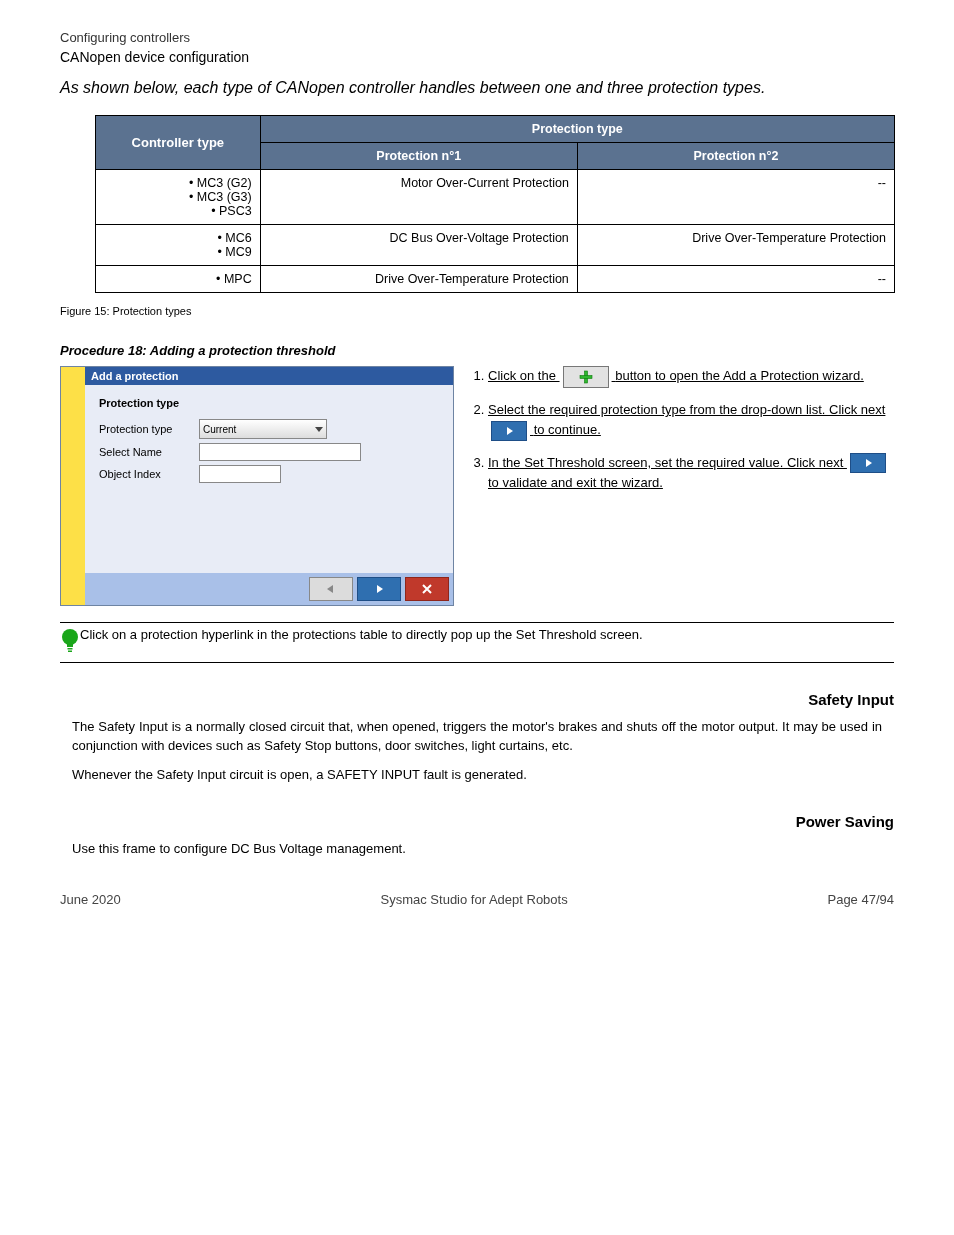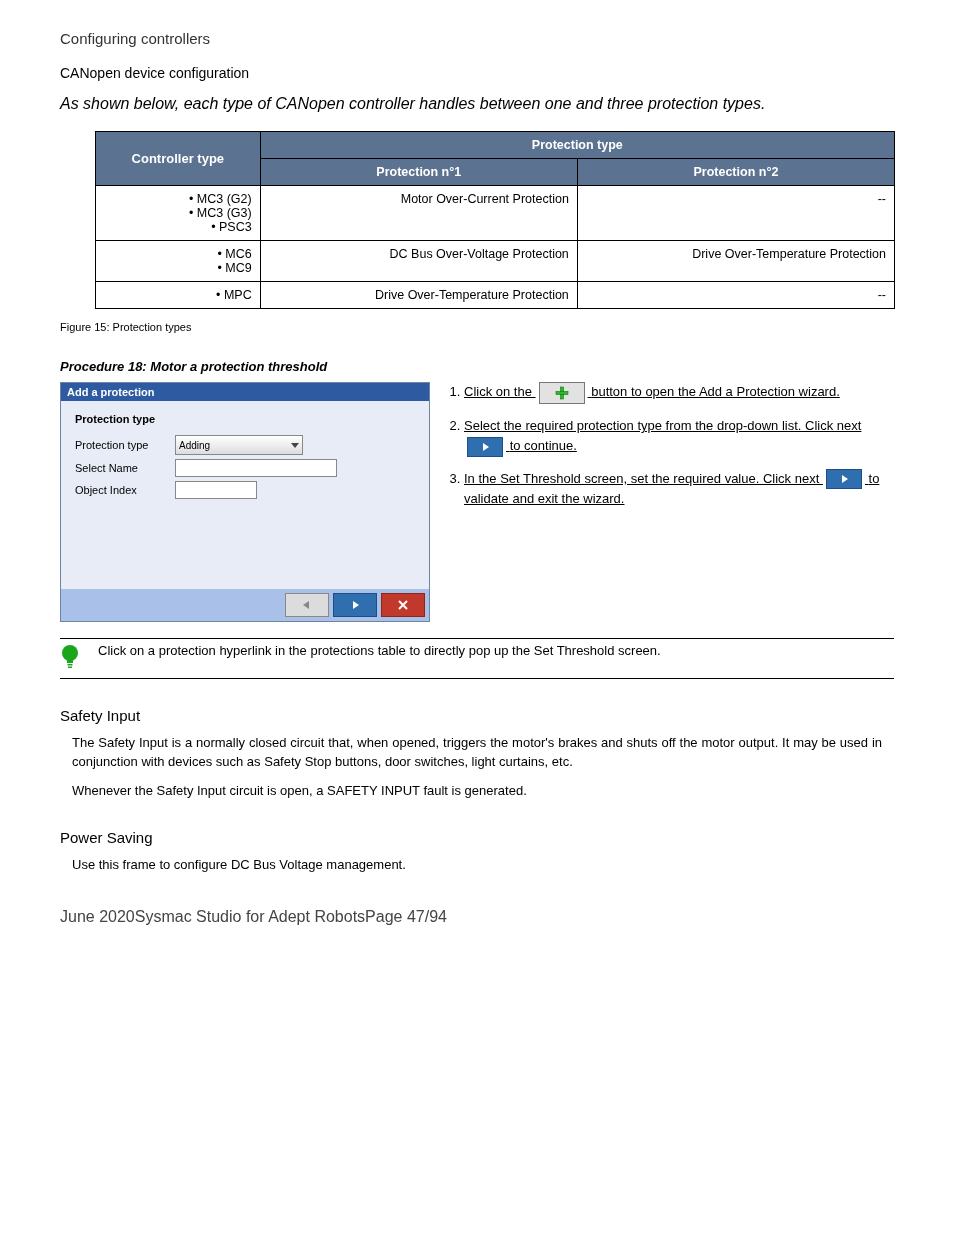--- a/index.html
+++ b/index.html
@@ -9,23 +9,23 @@
     font-family: Arial, Helvetica, sans-serif;
     font-size: 14px;
     color: #000000;
     width: 954px;
   }
   .page {
     padding: 30px 60px 40px 60px;
     box-sizing: border-box;
   }
   .header-small {
-    font-size: 15px;
+    font-size: 13px;
     color: #333;
-    margin-bottom: 18px;
+    margin-bottom: 4px;
   }
   .header-section {
     font-size: 14px;
     font-weight: normal;
     margin-bottom: 14px;
   }
   .intro {
     font-size: 16px;
     margin-bottom: 18px;
     text-align: justify;
@@ -72,20 +72,21 @@
   .proc-body {
     display: flex;
     gap: 16px;
     align-items: flex-start;
   }
   .wizard {
     width: 368px;
     border: 1px solid #6e84a3;
     background: #fde047;
     font-size: 11px;
+    padding-left: 24px;
   }
   .wizard-title {
     background: #2d5aa0;
     color: #ffffff;
     font-size: 11px;
     padding: 3px 6px;
     font-weight: bold;
   }
   .wizard-body {
     background: #e8ecf6;
@@ -185,42 +186,44 @@
     margin: 0 3px;
   }
   hr.tip-sep {
     border: none;
     border-top: 1px solid #000;
     margin: 16px 0 4px 0;
   }
   .tip-block {
     display: flex;
     align-items: flex-start;
-    gap: 18px;
+    gap: 0;
     font-size: 13px;
     margin-bottom: 4px;
   }
   .tip-icon {
     width: 20px;
     flex-shrink:0;
   }
   .subhead {
     font-size: 15px;
-    font-weight: normal;
+    font-weight: bold;
     margin: 28px 0 10px 0;
+    text-align: right;
   }
   .para {
     font-size: 13px;
     margin: 10px 12px;
     text-align: justify;
     line-height: 1.45;
   }
   .footer {
     display: flex;
-    font-size: 16px;
+    justify-content: space-between;
+    font-size: 13px;
     margin-top: 34px;
     color: #444;
   }
 </style>
 </head>
 <body>
 
 <div class="page">
 
   <div class="header-small">Configuring controllers</div>
@@ -254,31 +257,31 @@
     <tr>
       <td class="pt" style="white-space:pre-line">• MPC</td>
       <td>Drive Over-Temperature Protection</td>
       <td>--</td>
     </tr>
   </tbody>
     </table>
 
   <div class="table-caption">Figure 15: Protection types</div>
 
-  <div class="proc-title">Procedure 18: Motor a protection threshold</div>
+  <div class="proc-title">Procedure 18: Adding a protection threshold</div>
 
   <div class="proc-body">
     <div class="wizard">
       <div class="wizard-title">Add a protection</div>
       <div class="wizard-body">
         <div class="wizard-subtitle">Protection type</div>
         <div class="wizard-row">
           <label>Protection type</label>
           <div class="sel">
-            <span>Adding</span>
+            <span>Current</span>
             <span class="caret"></span>
           </div>
         </div>
         <div class="wizard-row">
           <label>Select Name</label>
           <span class="tbox"></span>
         </div>
         <div class="wizard-row">
           <label>Object Index</label>
           <span class="tbox" style="width:80px"></span>

